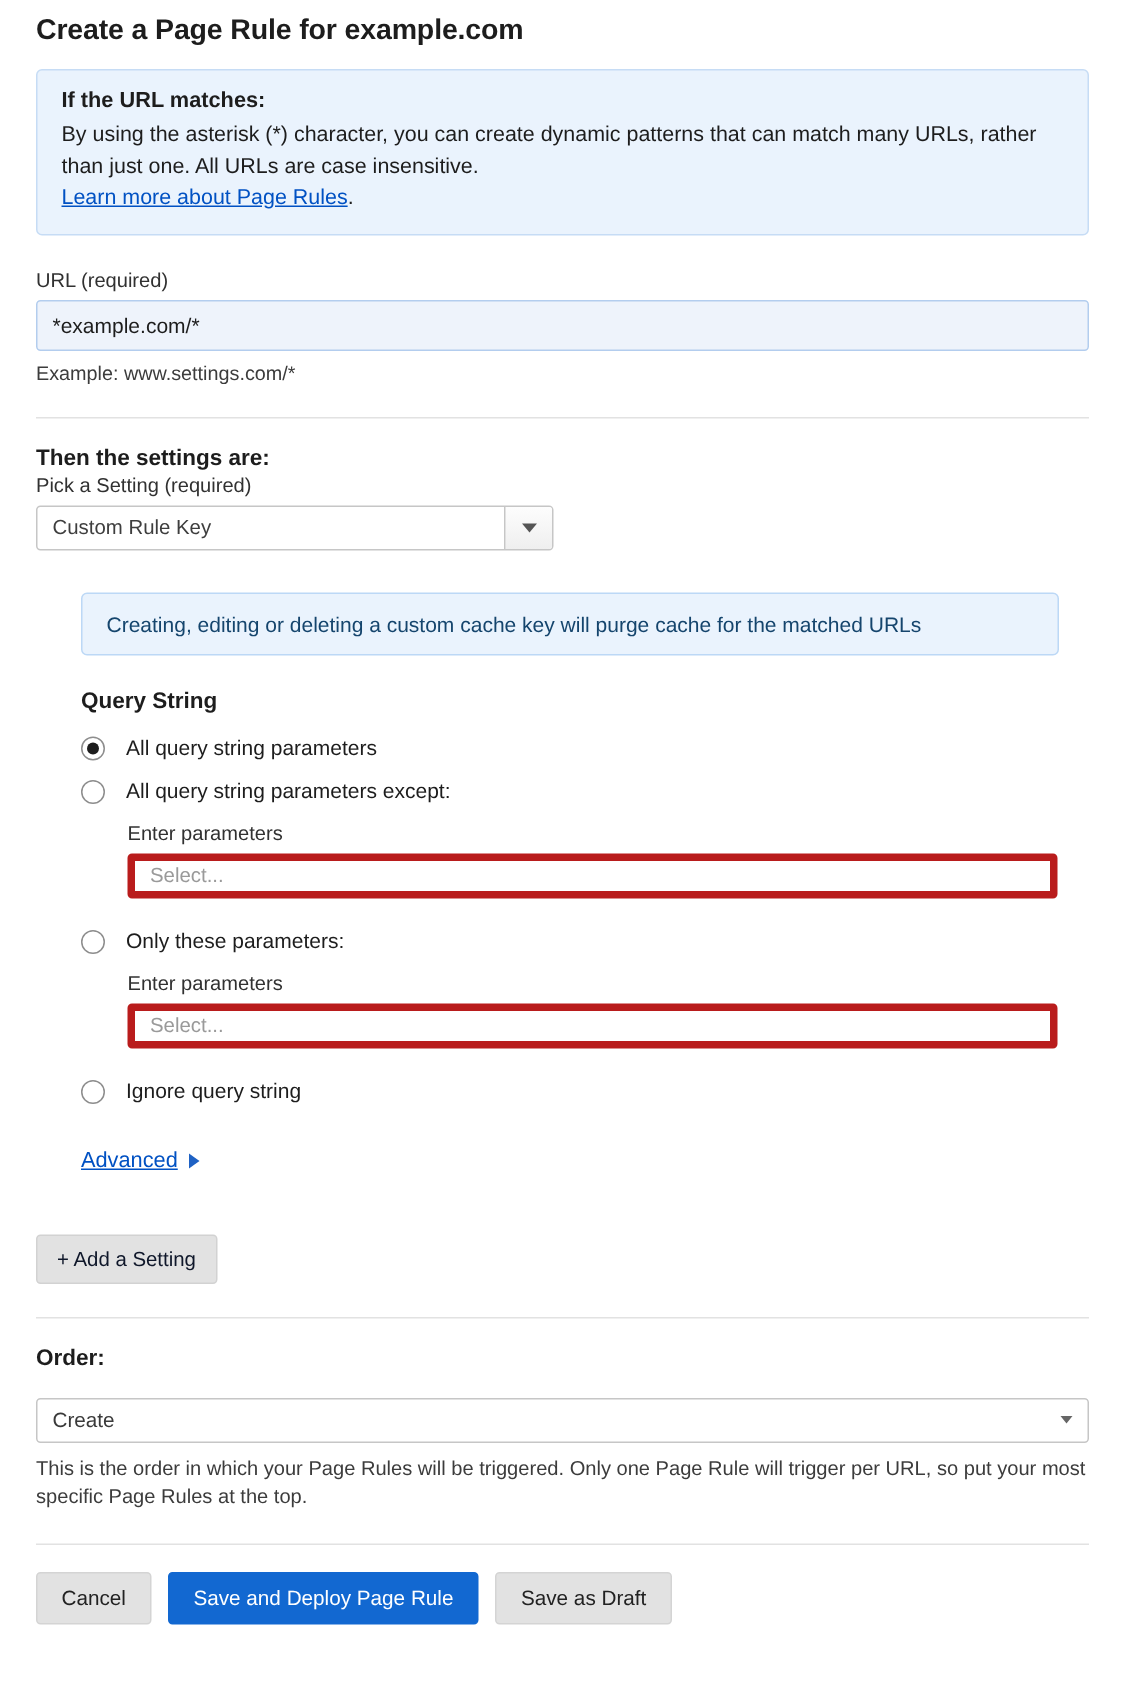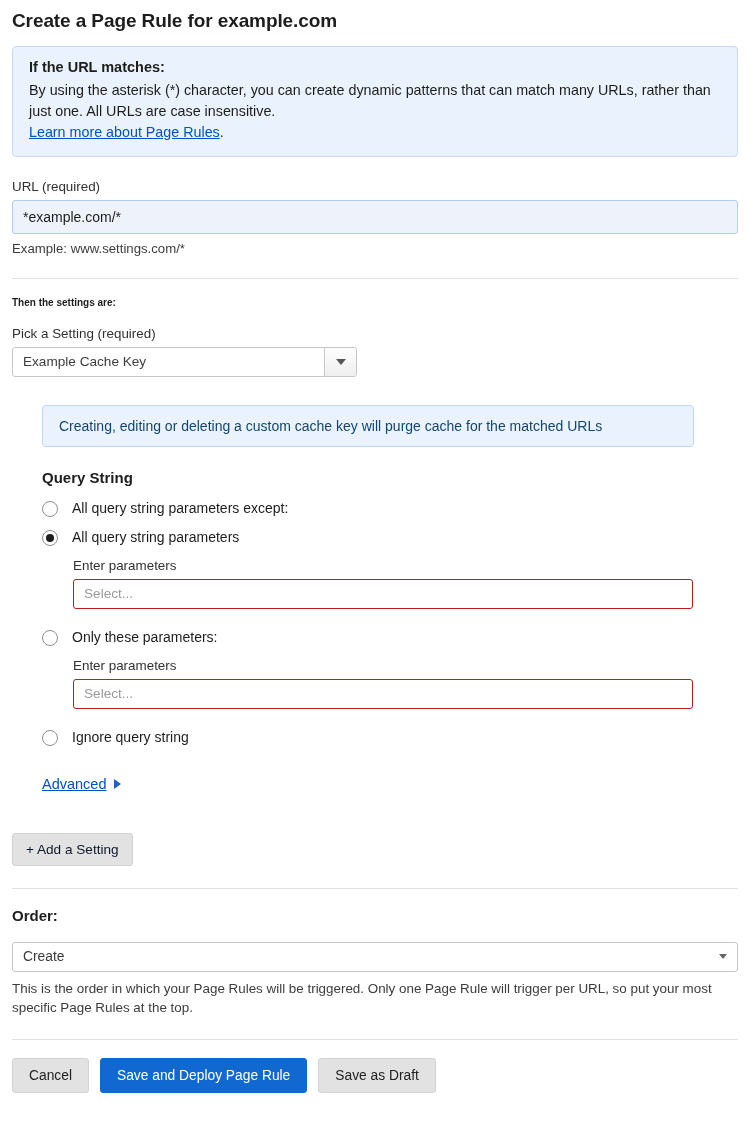--- a/index.html
+++ b/index.html
@@ -10,21 +10,21 @@
     font-family: "Liberation Sans", sans-serif;
     color: #1d1d1d;
   }
   body {
     width: 750px;
     height: 1130px;
     position: relative;
     overflow: hidden;
   }
   .page {
-    padding: 0 12px;
+    padding: 0 24px;
   }
   .page-title {
     font-size: 19px;
     font-weight: bold;
     margin: 10px 0 14px 0;
     color: #1d1d1d;
     letter-spacing: -0.1px;
   }
   .info-box {
     background: #eaf3fd;
@@ -69,23 +69,23 @@
     font-size: 13.2px;
     color: #3c3c3c;
     margin-top: 7px;
   }
   .divider {
     border: none;
     border-top: 1px solid #e2e2e2;
     margin: 22px 0 18px 0;
   }
   .section-heading {
-    font-size: 10px;
-    font-weight: bold;
-    margin-bottom: 18px;
+    font-size: 15px;
+    font-weight: bold;
+    margin-bottom: 2px;
   }
   .select-wrap {
     display: inline-flex;
     align-items: stretch;
     border: 1px solid #c6c6c6;
     border-radius: 3px;
     overflow: hidden;
     background: #fff;
     width: 345px;
     height: 30px;
@@ -166,21 +166,21 @@
     margin: 0 0 20px 31px;
   }
   .param-label {
     font-size: 13.4px;
     color: #313131;
     margin-bottom: 6px;
   }
   .param-input {
     width: 620px;
     height: 30px;
-    border: 1px solid #b91c1c;
+    border: 5px solid #b91c1c;
     border-radius: 3px;
     padding: 6px 10px;
     font-size: 13.6px;
     color: #7f1d1d;
     background: #fff;
     font-family: "Liberation Sans", sans-serif;
     outline: none;
   }
   .param-input::placeholder { color: #9a9a9a; }
   .advanced-row {
@@ -291,40 +291,40 @@
   <div class="field-label">URL (required)</div>
   <input class="url-input" value="*example.com/*" placeholder="Enter URL pattern" style="">
   <div class="help-text">Example: www.settings.com/*</div>
 
   <hr class="divider">
 
   <div class="section-heading">Then the settings are:</div>
 
   <div class="field-label">Pick a Setting (required)</div>
   <div class="select-wrap">
-    <div class="select-value">Example Cache Key</div>
+    <div class="select-value">Custom Rule Key</div>
     <div class="select-arrow-btn">
       <span class="caret-down"></span>
     </div>
   </div>
 
   <div class="setting-block">
 
     <div class="purge-notice">Creating, editing or deleting a custom cache key will purge cache for the matched URLs</div>
 
     <div class="sub-heading">Query String</div>
+
+    <div class="radio-row">
+      <span class="radio checked"></span>
+      <span class="radio-label">All query string parameters</span>
+    </div>
 
     <div class="radio-row">
       <span class="radio"></span>
       <span class="radio-label">All query string parameters except:</span>
-    </div>
-
-    <div class="radio-row">
-      <span class="radio checked"></span>
-      <span class="radio-label">All query string parameters</span>
     </div>
 
     <div class="param-group">
       <div class="param-label">Enter parameters</div>
       <input class="param-input" placeholder="Select..." style="">
     </div>
 
     <div class="radio-row">
       <span class="radio"></span>
       <span class="radio-label">Only these parameters:</span>

